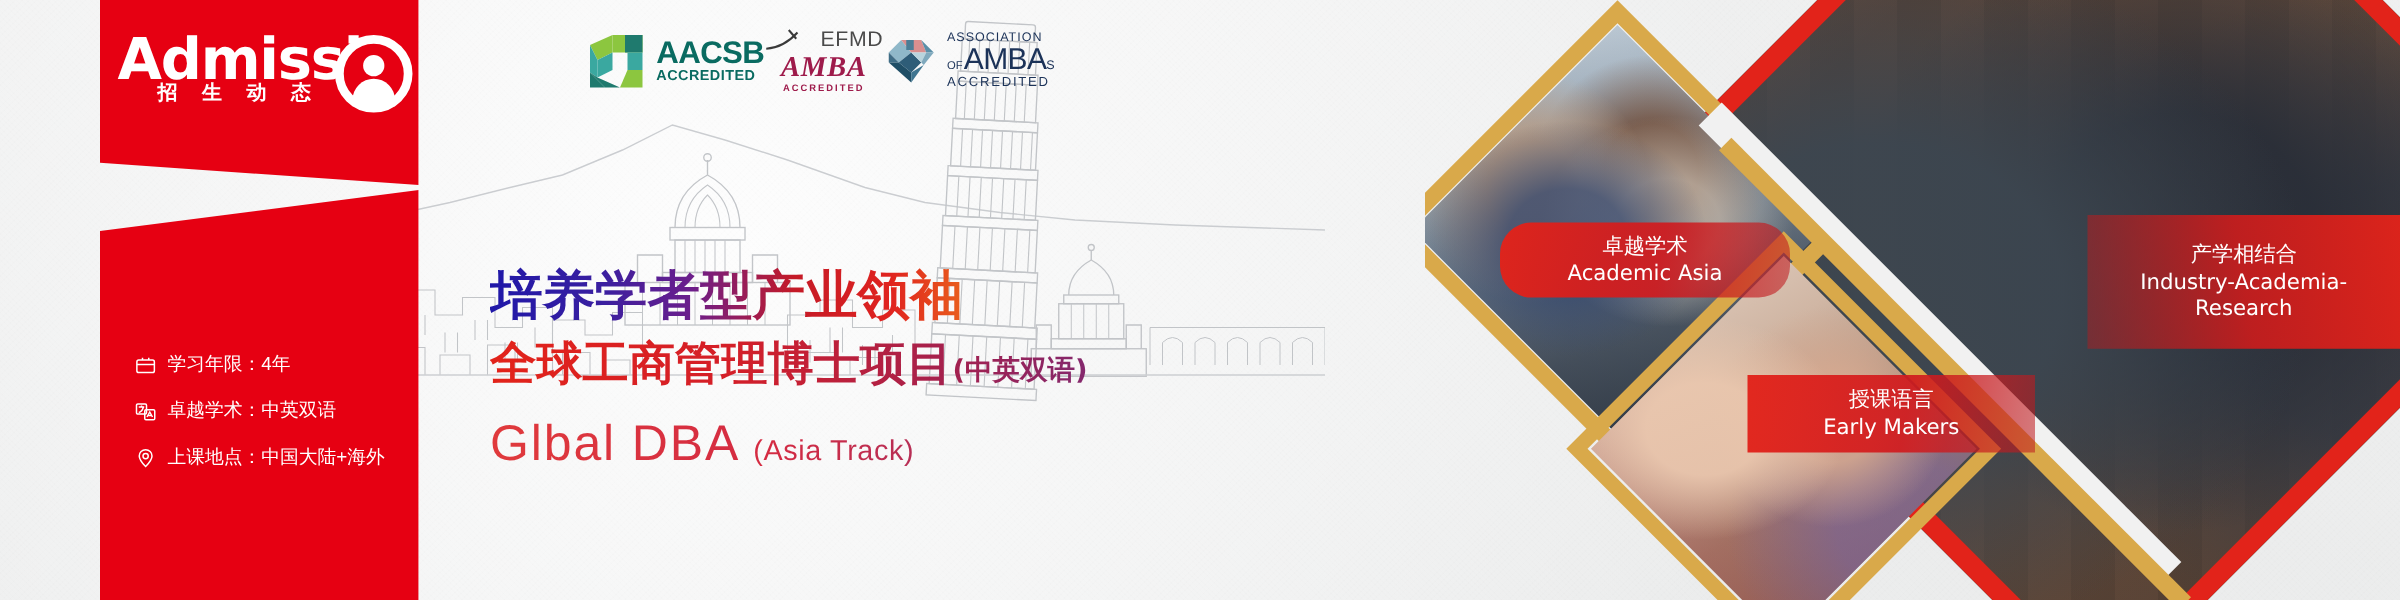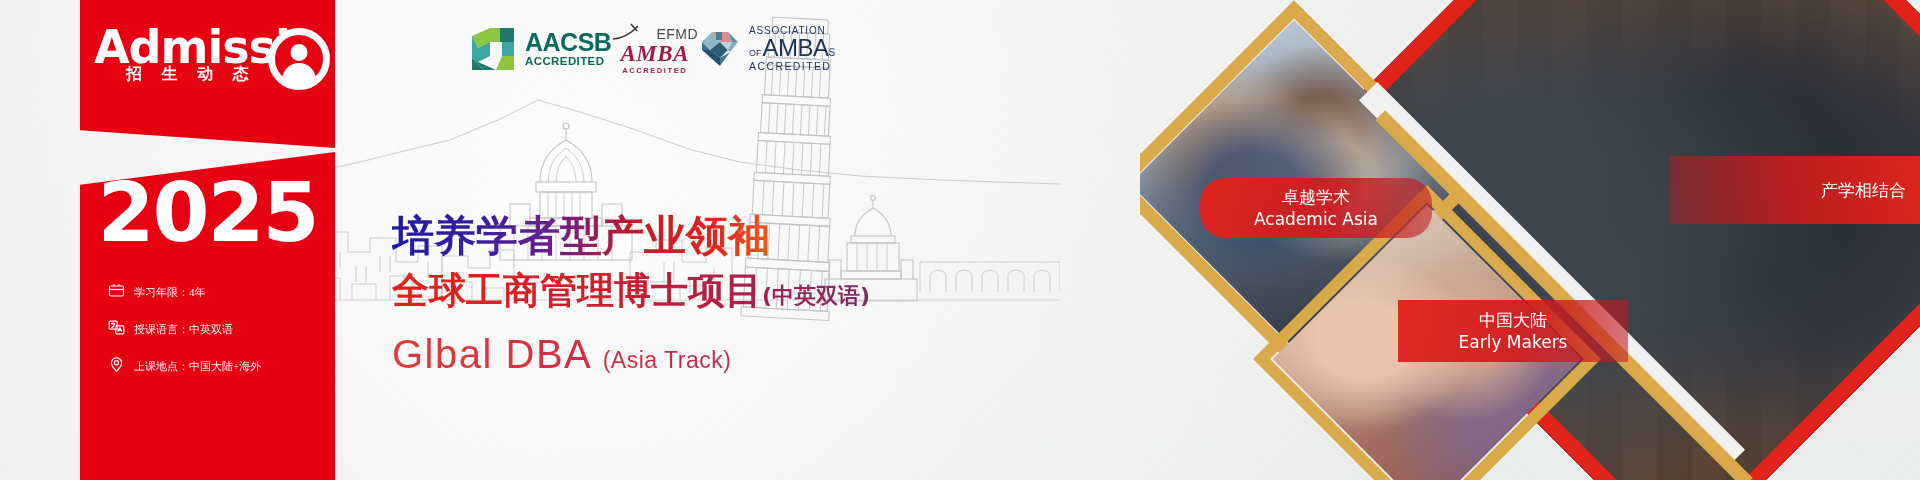--- a/index.html
+++ b/index.html
@@ -81,24 +81,24 @@
     font-family:"DejaVu Sans","Liberation Sans",sans-serif;
     font-weight:bold; font-size:82px; line-height:82px; color:#fff;
     letter-spacing:-2px; z-index:3;
   }
 
   
   #info-list{
     position:absolute; left:28px; top:282px; width:230px; z-index:3;
   }
   .info-row{
-    display:flex; align-items:flex-start; gap:9px;
-    color:#fff; font-size:11px; line-height:20px;
+    display:flex; align-items:center; gap:9px;
+    color:#fff; font-size:15px; line-height:20px;
     margin-bottom:17px; white-space:nowrap;
-    font-family:Liberation Serif, serif;
+    font-family:Liberation Sans, sans-serif;
   }
   .info-ico{ width:17px; height:17px; flex:0 0 17px; position:relative; }
   .info-ico svg{ display:block; width:17px; height:17px; }
 
   
   #lineart{
     position:absolute; left:300px; top:0; width:760px; height:400px;
     z-index:2; opacity:.85; pointer-events:none;
   }
   #lineart svg{ width:100%; height:100%; }
@@ -237,23 +237,22 @@
     color:#fff; text-align:center;
     display:flex; flex-direction:column; justify-content:center;
     padding:6px 14px;
     font-family:"DejaVu Sans","Liberation Sans",sans-serif;
   }
   .ribbon .cn{ font-size:17px; line-height:23px; font-weight:400; }
   .ribbon .en{ font-size:17px; line-height:21px; font-weight:400; }
 
   #ribbon-academic{ left:60px; top:178px; width:232px; height:60px;border-radius:25px; }
   #ribbon-industry{
-    right:0px; top:156px; width:250px; height:68px;
+    right:0px; top:172px; width:250px; height:107px;
     background:linear-gradient(260deg, rgba(226,35,26,.96) 0%, rgba(205,28,28,.90) 50%, rgba(185,25,28,.45) 100%);
-    align-items:flex-end;
   }
   #ribbon-makers{ left:258px; top:300px; width:230px; height:62px; }
 
   
   .strip{ position:absolute; transform:rotate(45deg); z-index:7; }
   #strip-white-1{ right:108px; top:262px; width:520px; height:26px; background:#f1f1f1; }
   #strip-gold-1{ right:96px; top:292px; width:520px; height:14px; background:#d9a94a; }
 </style>
 </head>
 <body>
@@ -445,21 +444,21 @@
         <div style="font-family:'Liberation Sans',sans-serif;font-weight:bold;font-size:11.5px;line-height:13px;color:#0a6b61;letter-spacing:.4px;">ACCREDITED</div>
       </div>
     </div>
 
     <div style="text-align:center;">
       <div style="display:flex;align-items:flex-end;justify-content:center;gap:5px;height:20px;">
         <svg width="40" height="20" viewBox="0 0 40 20">
           <path d="M2 17 Q16 16 27 4" stroke="#3a3a3a" stroke-width="1.6" fill="none"></path>
           <path d="M20 2 L26 9" stroke="#3a3a3a" stroke-width="1.6" fill="none"></path>
         </svg>
-        <span style="font-family:'Liberation Sans',sans-serif;font-size:14px;color:#4a4a4a;letter-spacing:.5px;">EFMD</span>
+        <span style="font-family:'Liberation Sans',sans-serif;font-size:17px;color:#4a4a4a;letter-spacing:.5px;">EFMD</span>
       </div>
       <div style="font-family:'Liberation Serif',serif;font-style:italic;font-weight:bold;font-size:23px;line-height:24px;color:#9e1b4b;letter-spacing:.5px;">AMBA</div>
       <div style="font-family:'Liberation Sans',sans-serif;font-weight:bold;font-size:7.5px;line-height:9px;color:#9e1b4b;letter-spacing:1.6px;">ACCREDITED</div>
     </div>
 
     <div style="display:flex;align-items:center;gap:7px;">
       <svg width="44" height="42" viewBox="0 0 44 42">
         <polygon points="4,14 14,4 22,14 12,22" fill="#8fb8c9"></polygon>
         <polygon points="14,4 30,4 34,14 22,14" fill="#d98f8f"></polygon>
         <polygon points="30,4 40,14 34,14" fill="#5b8fa8"></polygon>
@@ -486,21 +485,20 @@
   <div id="left-panel">
     <div class="red-block-top"></div>
     <div class="red-block-bot"></div>
 
     <div id="admission-logo">
       <div id="admission-word">Admissi</div>
       <div id="admission-cn">招 生 动 态</div>
       <div id="admission-person"></div>
     </div>
 
-    <div id="year">2025</div>
 
     <div id="info-list">
       <div class="info-row">
         <span class="info-ico">
           <svg viewBox="0 0 17 17" fill="none" stroke="#fff" stroke-width="1.2">
             <rect x="1.5" y="4" width="14" height="10" rx="1.5"></rect>
             <path d="M1.5 7.5 H15.5"></path>
             <path d="M6 4 V2.2 M11 4 V2.2"></path>
           </svg>
         </span>
@@ -508,21 +506,21 @@
       </div>
       <div class="info-row">
         <span class="info-ico">
           <svg viewBox="0 0 17 17" fill="none" stroke="#fff" stroke-width="1.2">
             <rect x="1.2" y="2.2" width="8" height="8" rx="1"></rect>
             <path d="M3 4.6 H7.4 M5.2 3.4 V4.6 M6.6 5 Q5.6 8.4 3 9"></path>
             <rect x="7.8" y="6.8" width="8" height="8" rx="1"></rect>
             <path d="M9.6 12.6 L11.8 8.6 L14 12.6 M10.4 11.3 H13.2"></path>
           </svg>
         </span>
-        <span>授课语言：中英双语</span>
+        <span>卓越学术：中英双语</span>
       </div>
       <div class="info-row">
         <span class="info-ico">
           <svg viewBox="0 0 17 17" fill="none" stroke="#fff" stroke-width="1.2">
             <path d="M8.5 1.8 C5.6 1.8 3.4 4 3.4 6.8 C3.4 10.2 8.5 15.2 8.5 15.2 C8.5 15.2 13.6 10.2 13.6 6.8 C13.6 4 11.4 1.8 8.5 1.8 Z"></path>
             <circle cx="8.5" cy="6.8" r="2.1"></circle>
           </svg>
         </span>
         <span>上课地点：中国大陆+海外</span>
       </div>
@@ -560,22 +558,23 @@
     </div>
     <div id="frame-makers" class="dia-frame"></div>
 
     <div id="ribbon-academic" class="ribbon">
       <span class="cn">卓越学术</span>
       <span class="en">Academic Asia</span>
     </div>
 
     <div id="ribbon-industry" class="ribbon">
       <span class="cn">产学相结合</span>
+      <span class="en">Industry-Academia-Research</span>
     </div>
 
     <div id="ribbon-makers" class="ribbon">
-      <span class="cn">中国大陆</span>
+      <span class="cn">授课语言</span>
       <span class="en">Early Makers</span>
     </div>
   </div>
 
   <div id="noise"></div>
 </div>
 
 </body></html>

